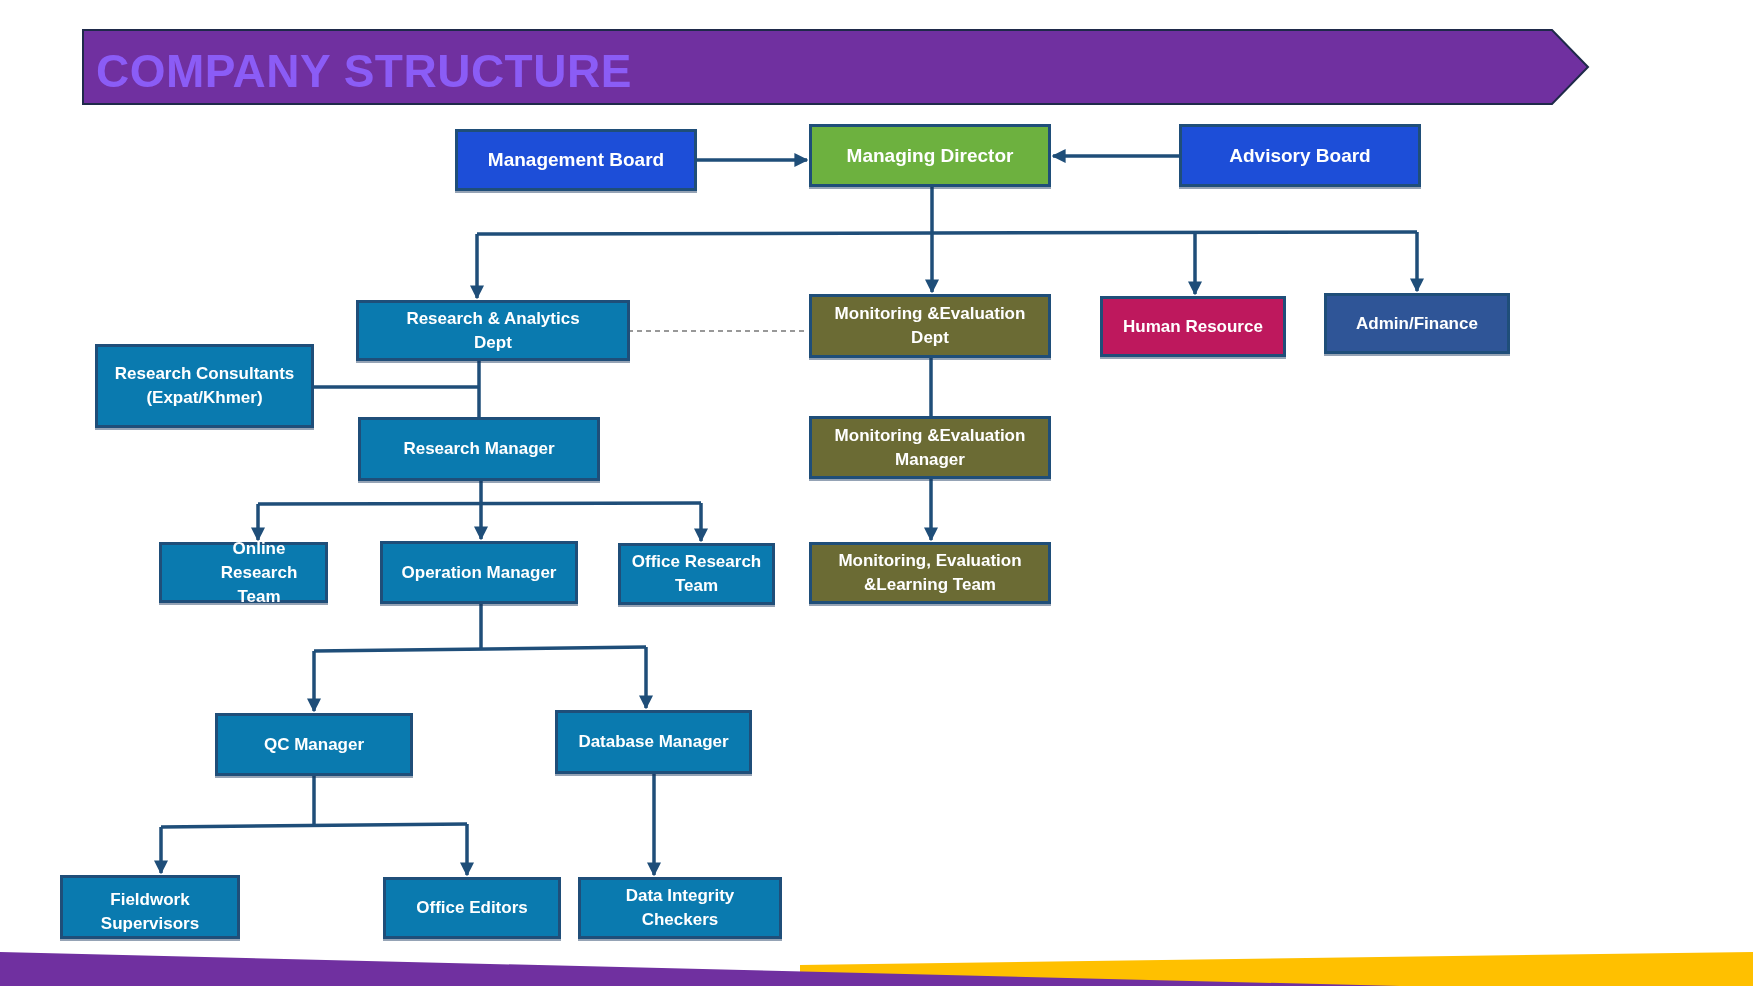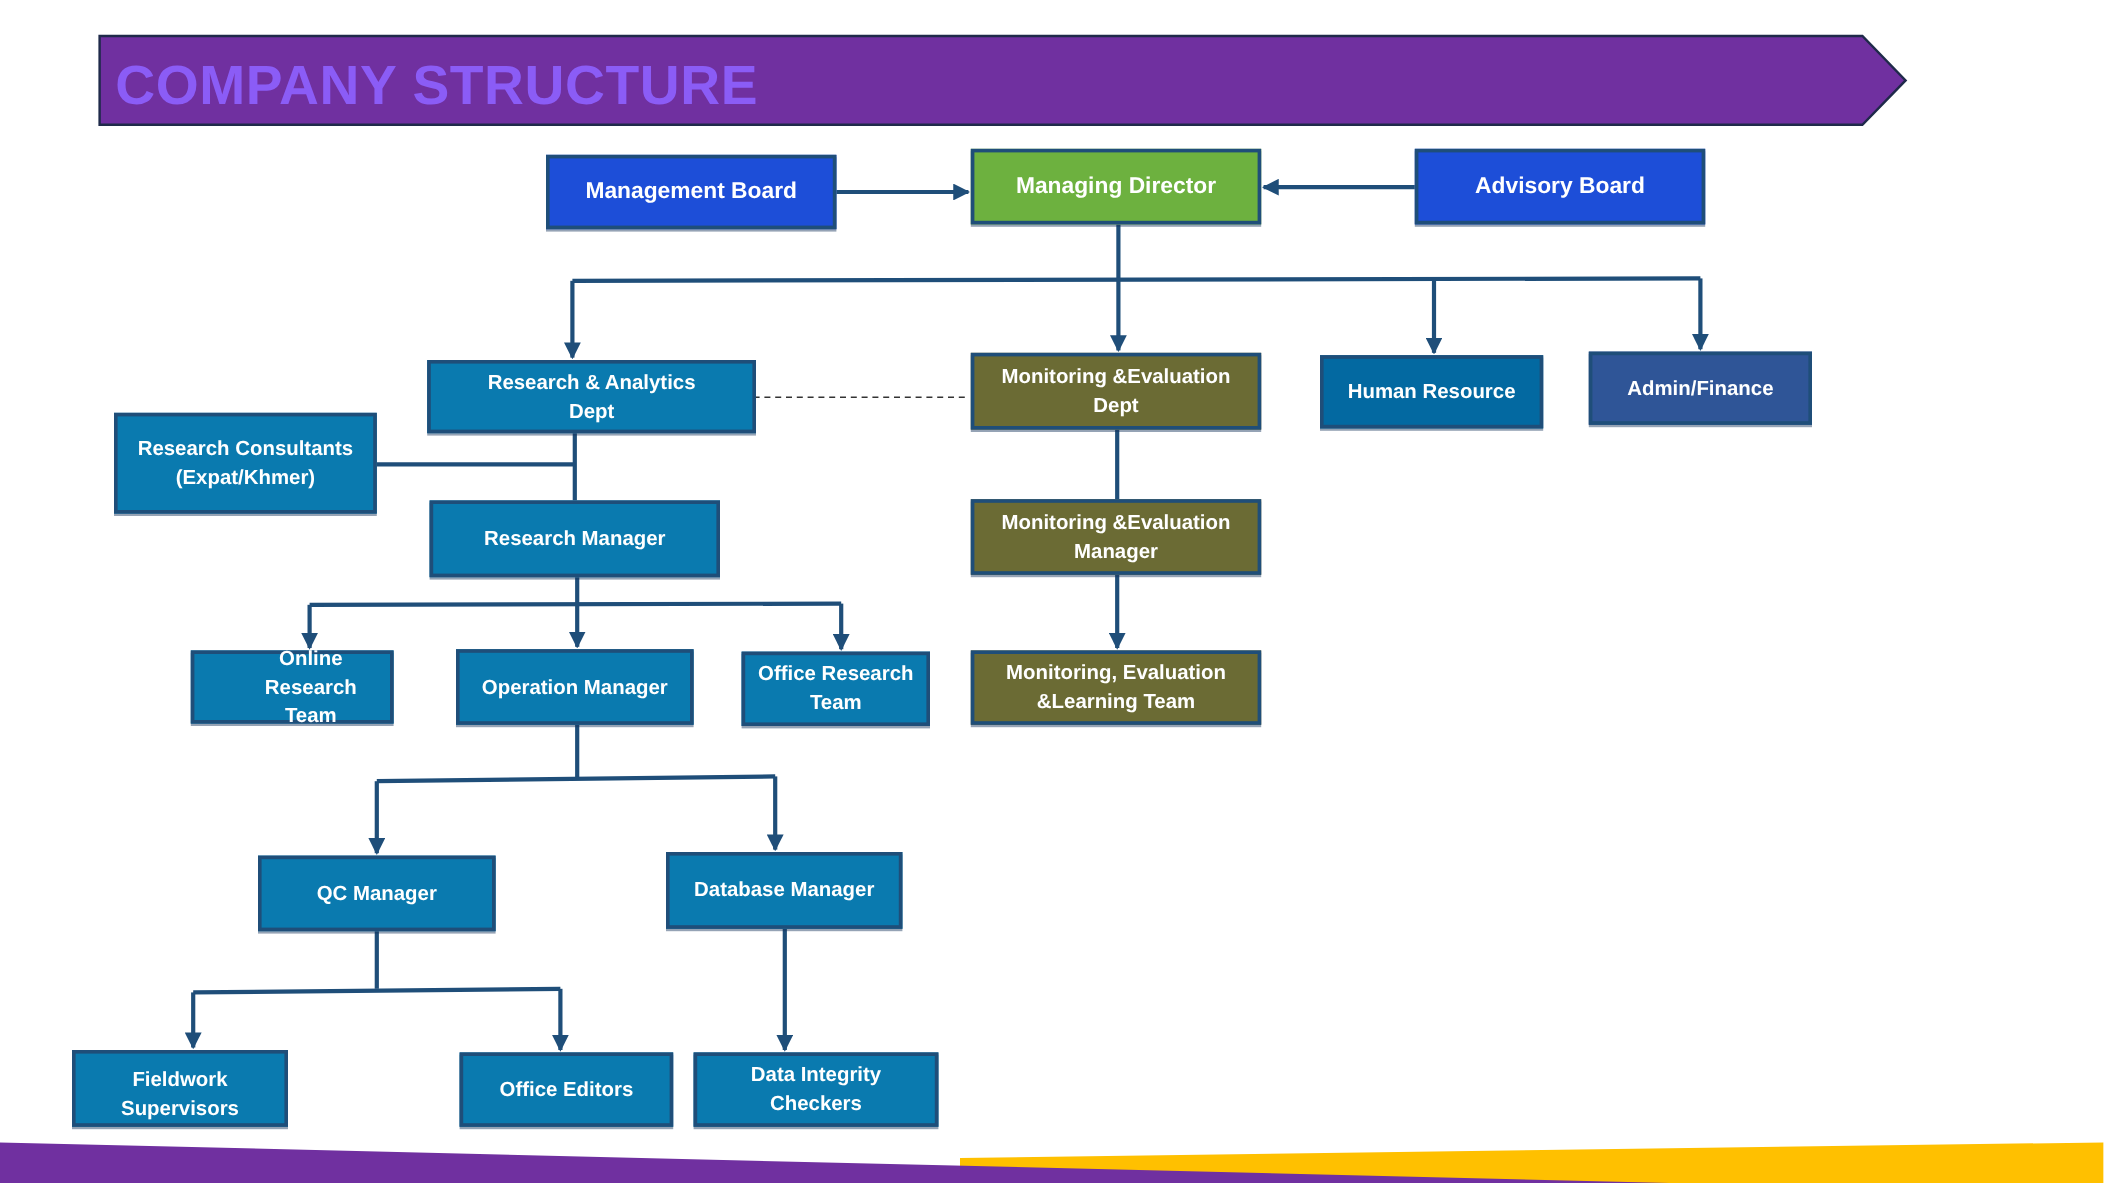--- a/index.html
+++ b/index.html
@@ -10,21 +10,21 @@
                 color:#8b5cf6; font-size:46px; letter-spacing:0.5px; white-space:nowrap;font-weight:bold; }
   .node { position:absolute; box-sizing:border-box; border:3px solid #1F4E79;
           display:flex; align-items:center; justify-content:center; text-align:center;
           color:#ffffff; font-weight:bold; font-size:17px; line-height:24px; padding:0 6px;
           box-shadow: 0 2px 0 rgba(20,50,90,0.45); }
   .node span { white-space:pre-line; }
   .blue { background:#0A7AAF; }
   .grey { background:#1d4ed8; font-size:19px; }
   .green { background:#6DB13F; font-size:19px; }
   .olive { background:#6B6B34; }
-  .dkgreen { background:#0369a1;text-align:right; }
+  .dkgreen { background:#be185d;text-align:right; }
   .navy { background:#2F5597; }
 </style>
 </head>
 <body>
 
 <svg id="canvas" width="1753" height="986" viewBox="0 0 1753 986">
   <defs>
     <marker id="arr" viewBox="0 0 10 10" refX="9" refY="5" markerWidth="4" markerHeight="4" orient="auto">
       <path d="M0,0 L10,5 L0,10 z" fill="#1F4E79"></path>
     </marker>

